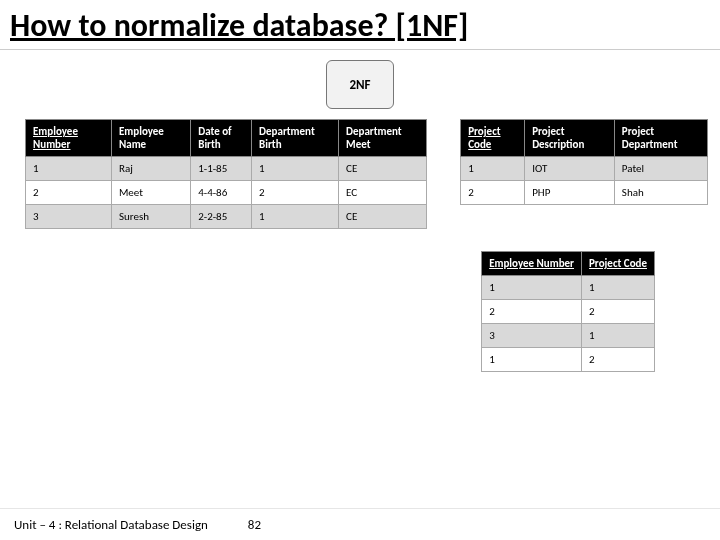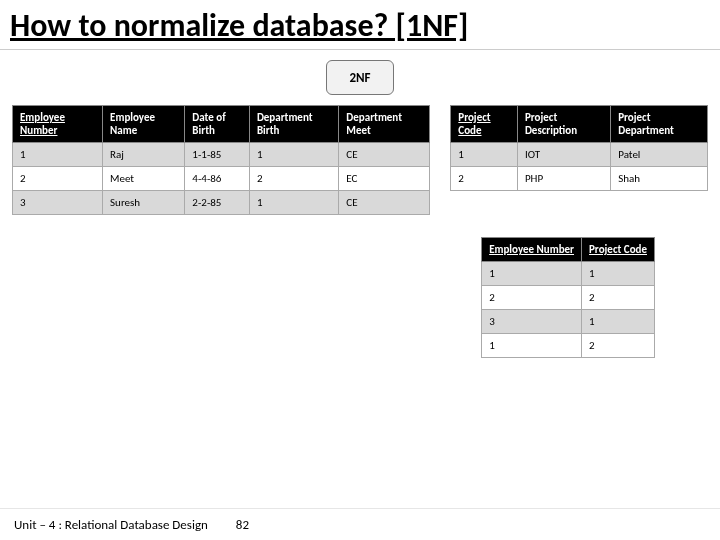--- a/index.html
+++ b/index.html
@@ -18,34 +18,35 @@
     border-bottom: 1px solid #ccc;
     text-decoration: underline;
   }
   .badge {
     display: block;
     width: 68px;
     margin: 10px auto 10px auto;
     text-align: center;
     font-weight: bold;
     font-size: 13px;
-    padding: 9px 6px;
+    padding: 16px 6px;
     border: 1.5px solid #777;
     border-radius: 6px;
     background: #f2f2f2;
   }
   .tables-row {
     display: flex;
     align-items: flex-start;
     padding: 0 12px;
     gap: 20px;
   }
   table {
     border-collapse: collapse;
     font-size: 11px;
+    margin-left: 13px;
   }
   th {
     background: #000;
     color: #fff;
     text-align: left;
     padding: 5px 7px;
     font-weight: bold;
     text-decoration: underline;
     border: 1px solid #888;
   }
@@ -63,21 +64,21 @@
   }
   .footer {
     position: absolute;
     bottom: 0;
     left: 0;
     right: 0;
     display: flex;
     align-items: center;
     font-size: 13px;
     padding: 8px 14px;
-    gap: 28px;
+    gap: 40px;
     border-top: 1px solid #e6e6e6;
   }
   .footer .unit { flex: 0 0 auto; }
   .footer .page { flex: 0 0 auto; text-align: center; }
   .footer .inst { flex: 1; text-align: right; }
 </style>
 </head>
 <body>
 
 <div class="title">How to normalize database? [1NF]</div>

